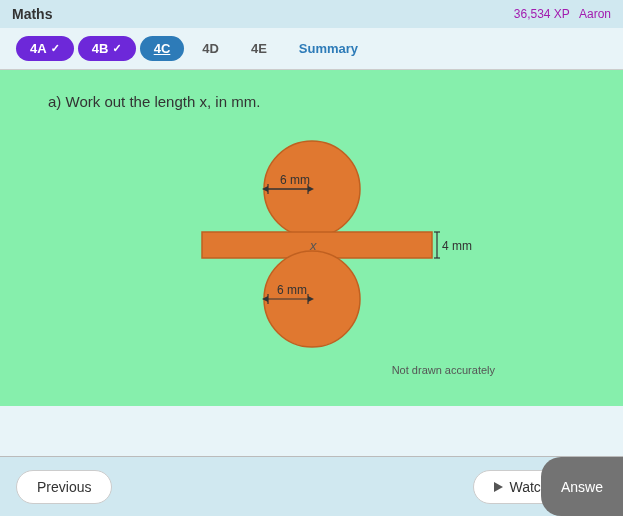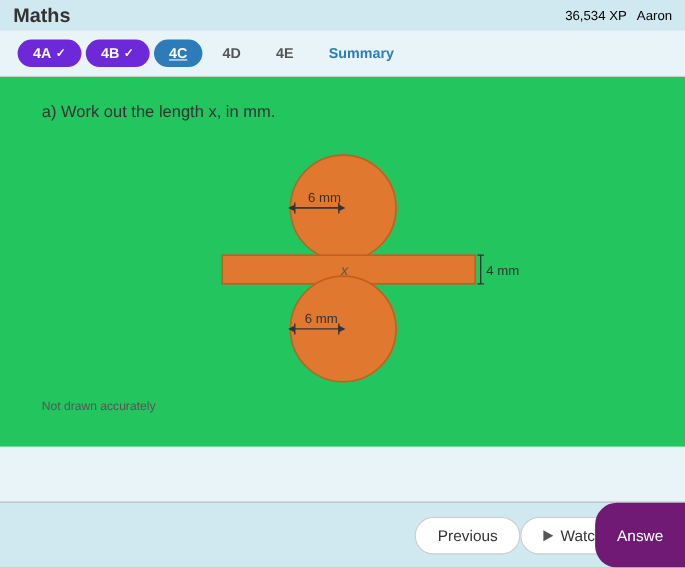--- a/index.html
+++ b/index.html
@@ -15,27 +15,27 @@
     
     .top-bar {
       background: #d0e8f0;
       padding: 4px 12px;
       display: flex;
       align-items: center;
       justify-content: space-between;
       height: 28px;
     }
     .top-bar-left {
-      font-size: 18px;
+      font-size: 14px;
       font-weight: bold;
       color: #333;
     }
     .top-bar-right {
       font-size: 12px;
-      color: #000000;
+      color: #a21caf;
     }
 
     
     .nav-tabs {
       background: #e8f4f8;
       display: flex;
       align-items: center;
       padding: 8px 16px;
       gap: 4px;
       border-bottom: 1px solid #ccc;
@@ -67,22 +67,22 @@
       background: transparent;
       color: #2d7bb8;
       font-weight: bold;
     }
     .checkmark {
       font-size: 11px;
     }
 
     
     .main-content {
-      padding: 20px 38px;
-      background: #22c55e;
+      padding: 20px 48px;
+      background: #86efac;
     }
 
     .question {
       font-size: 15px;
       color: #333;
       margin-bottom: 10px;
       line-height: 1.6;
     }
 
     .question sup { font-size: 10px; }
@@ -96,38 +96,38 @@
       position: relative;
       height: 220px;
     }
 
     .diagram-svg {
       width: 380px;
       height: 220px;
     }
 
     .not-drawn {
-      text-align: left;
+      text-align: right;
       font-size: 11px;
       color: #555;
       padding-right: 80px;
       margin-bottom: 10px;
     }
 
     
     .bottom-bar {
       position: absolute;
       bottom: 0;
       left: 0;
       right: 0;
       height: 60px;
       background: #d0e8f0;
       display: flex;
       align-items: center;
-      justify-content: flex-end;
+      justify-content: space-between;
       padding: 0 16px;
       border-top: 1px solid #bbb;
     }
 
     .btn-previous {
       background: white;
       border: 1px solid #ccc;
       border-radius: 20px;
       padding: 8px 20px;
       font-size: 14px;
@@ -142,21 +142,21 @@
       padding: 8px 20px;
       font-size: 14px;
       cursor: pointer;
       color: #333;
       display: flex;
       align-items: center;
       gap: 6px;
     }
 
     .btn-answer {
-      background: #701a75;
+      background: #737373;
       border: none;
       border-radius: 20px 0 0 20px;
       padding: 8px 20px;
       font-size: 14px;
       cursor: pointer;
       color: white;
       position: absolute;
       right: 0;
       height: 100%;
       border-radius: 20px 0 0 20px;

